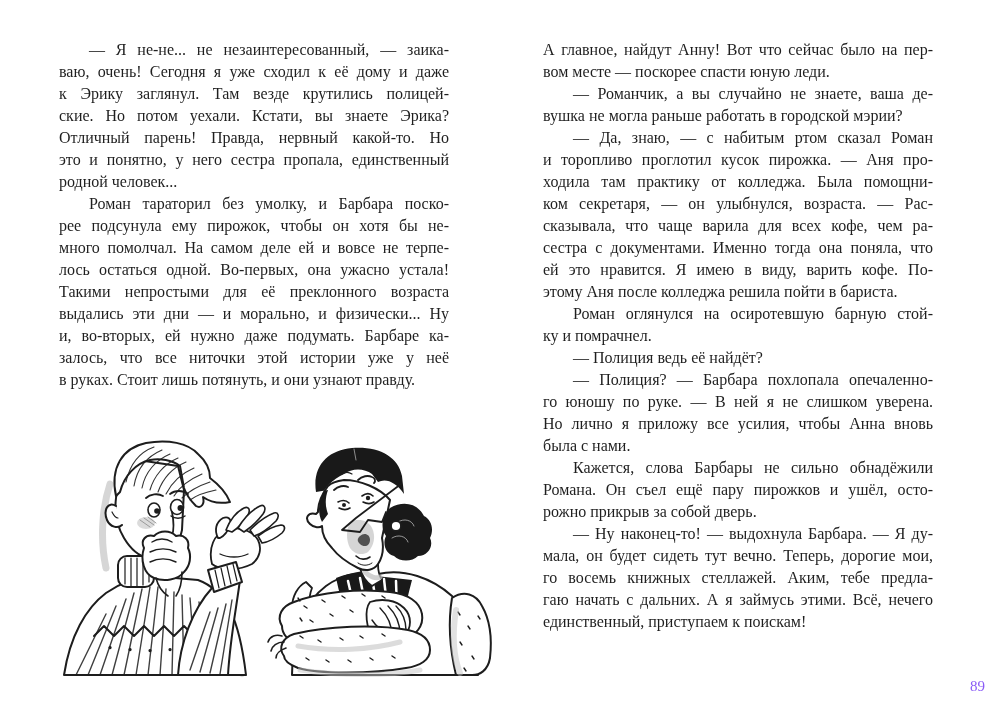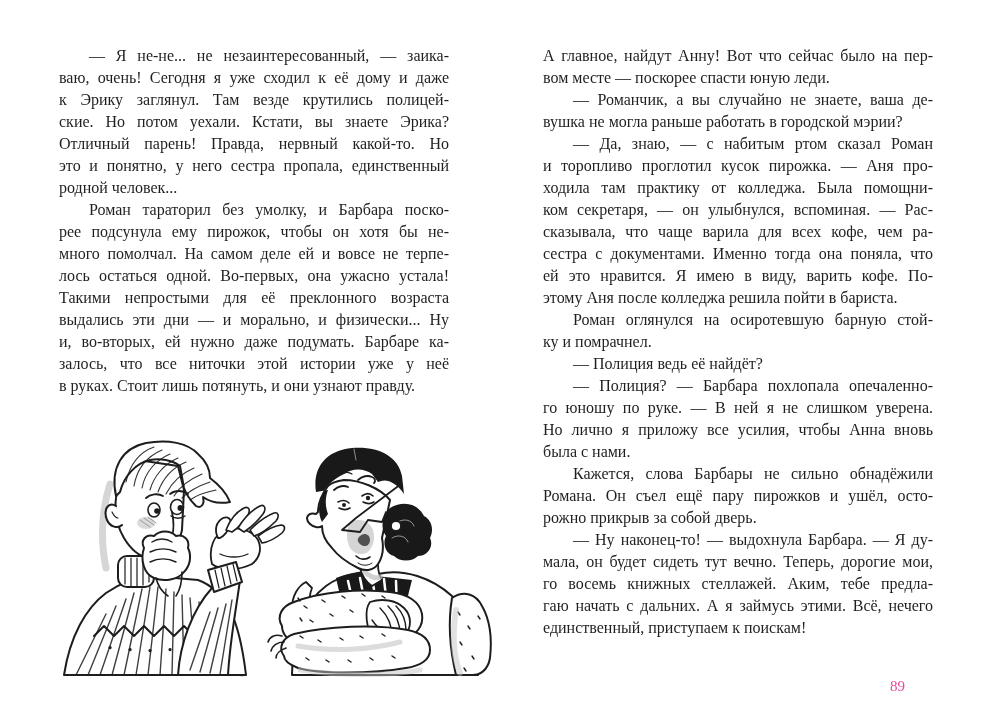--- a/index.html
+++ b/index.html
@@ -1,25 +1,25 @@
 <!DOCTYPE html>
 <html lang="ru"><head>
 <meta charset="utf-8">
 <style>
   html,body{margin:0;padding:0;width:1000px;height:724px;overflow:hidden;}
   body{background:#ffffff;font-family:"Liberation Serif","DejaVu Serif",serif;color:#1f1f1f;}
   .page{position:relative;width:1000px;height:724px;background:#ffffff;}
-  .col{position:absolute;top:45px;width:390px;font-size:16px;line-height:22px;}
+  .col{position:absolute;top:39px;width:390px;font-size:16px;line-height:22px;}
   .col-left{left:59px;}
   .col-right{left:543px;}
   .line{height:22px;overflow:hidden;text-align:justify;text-align-last:justify;white-space:normal;}
   .line.pl{text-align-last:left;}
   .line.ind{text-indent:30px;}
   .illustration{position:absolute;left:60px;top:430px;width:440px;height:250px;}
-  .page-number{position:absolute;left:855px;top:678px;width:50px;text-align:right;font-size:15px;color:#ec4899;}
+  .page-number{position:absolute;left:935px;top:678px;width:50px;text-align:right;font-size:15px;color:#8b5cf6;}
 </style>
 </head>
 <body>
 
 <div class="page">
 
   <div class="col col-left" id="col-0">
       <div class="para">
         <div class="line ind">— Я не-не... не незаинтересованный, — заика-</div>
         <div class="line">ваю, очень! Сегодня я уже сходил к её дому и даже</div>
@@ -47,21 +47,21 @@
         <div class="line pl">вом месте — поскорее спасти юную леди.</div>
       </div>
       <div class="para">
         <div class="line ind">— Романчик, а вы случайно не знаете, ваша де-</div>
         <div class="line pl">вушка не могла раньше работать в городской мэрии?</div>
       </div>
       <div class="para">
         <div class="line ind">— Да, знаю, — с набитым ртом сказал Роман</div>
         <div class="line">и торопливо проглотил кусок пирожка. — Аня про-</div>
         <div class="line">ходила там практику от колледжа. Была помощни-</div>
-        <div class="line">ком секретаря, — он улыбнулся, вспоминая. — Рас-</div>
+        <div class="line">ком секретаря, — он улыбнулся, возраста. — Рас-</div>
         <div class="line">сказывала, что чаще варила для всех кофе, чем ра-</div>
         <div class="line">сестра с документами. Именно тогда она поняла, что</div>
         <div class="line">ей это нравится. Я имею в виду, варить кофе. По-</div>
         <div class="line pl">этому Аня после колледжа решила пойти в бариста.</div>
       </div>
       <div class="para">
         <div class="line ind">Роман оглянулся на осиротевшую барную стой-</div>
         <div class="line pl">ку и помрачнел.</div>
       </div>
       <div class="para">

